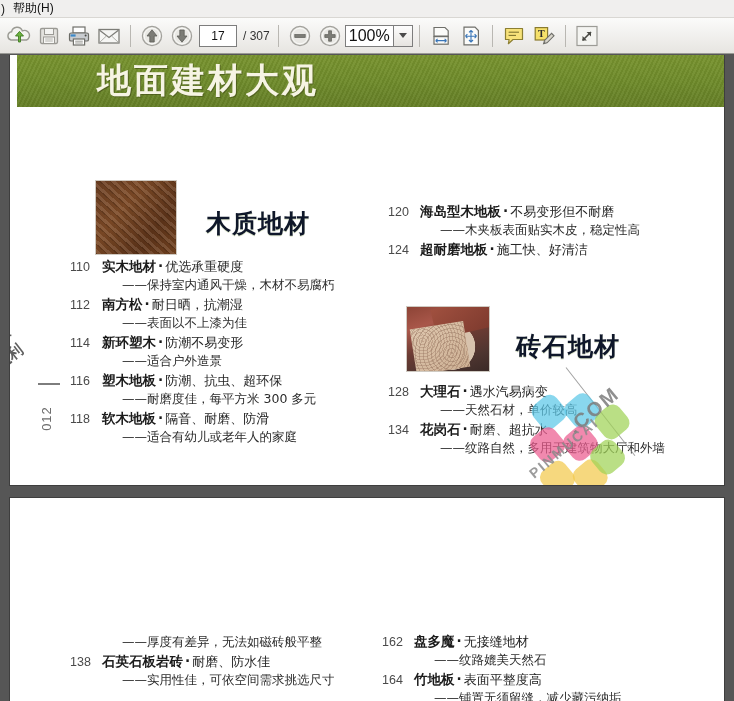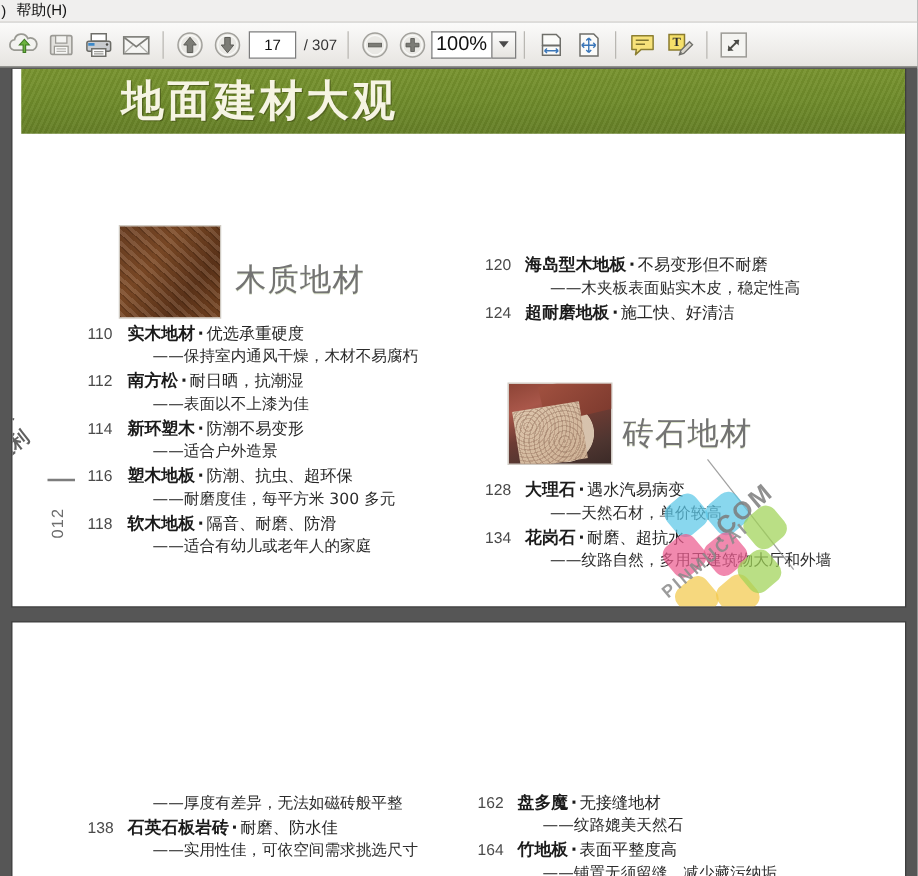--- a/index.html
+++ b/index.html
@@ -117,24 +117,25 @@
     transform:rotate(-9deg);
   }
   .stone-brick{
     position:absolute;left:26px;top:-4px;width:58px;height:30px;
     background:linear-gradient(150deg,#a0503f,#7d3a2e);
     transform:rotate(-13deg);
   }
 
   
   .sec-title{
-    position:absolute;font-size:25px;font-weight:normal;color:#737373;
+    position:absolute;font-size:25px;font-weight:bold;color:#0f172a;
     font-family:"DejaVu Sans","Liberation Sans",sans-serif;
     letter-spacing:1px;white-space:nowrap;
     text-shadow:0 1px 0 rgba(120,150,50,.25);
+    margin-left:18px;
   }
   .sec-wood{left:178px;top:152px;}
   .sec-stone{left:488px;top:275px;}
 
   
   .col{position:absolute;}
   .col-l1{left:60px;top:203px;width:300px;}
   .col-r1{left:378px;top:148px;width:305px;}
   .col-l2{left:60px;top:578px;width:310px;}
   .col-r2{left:372px;top:578px;width:310px;}

